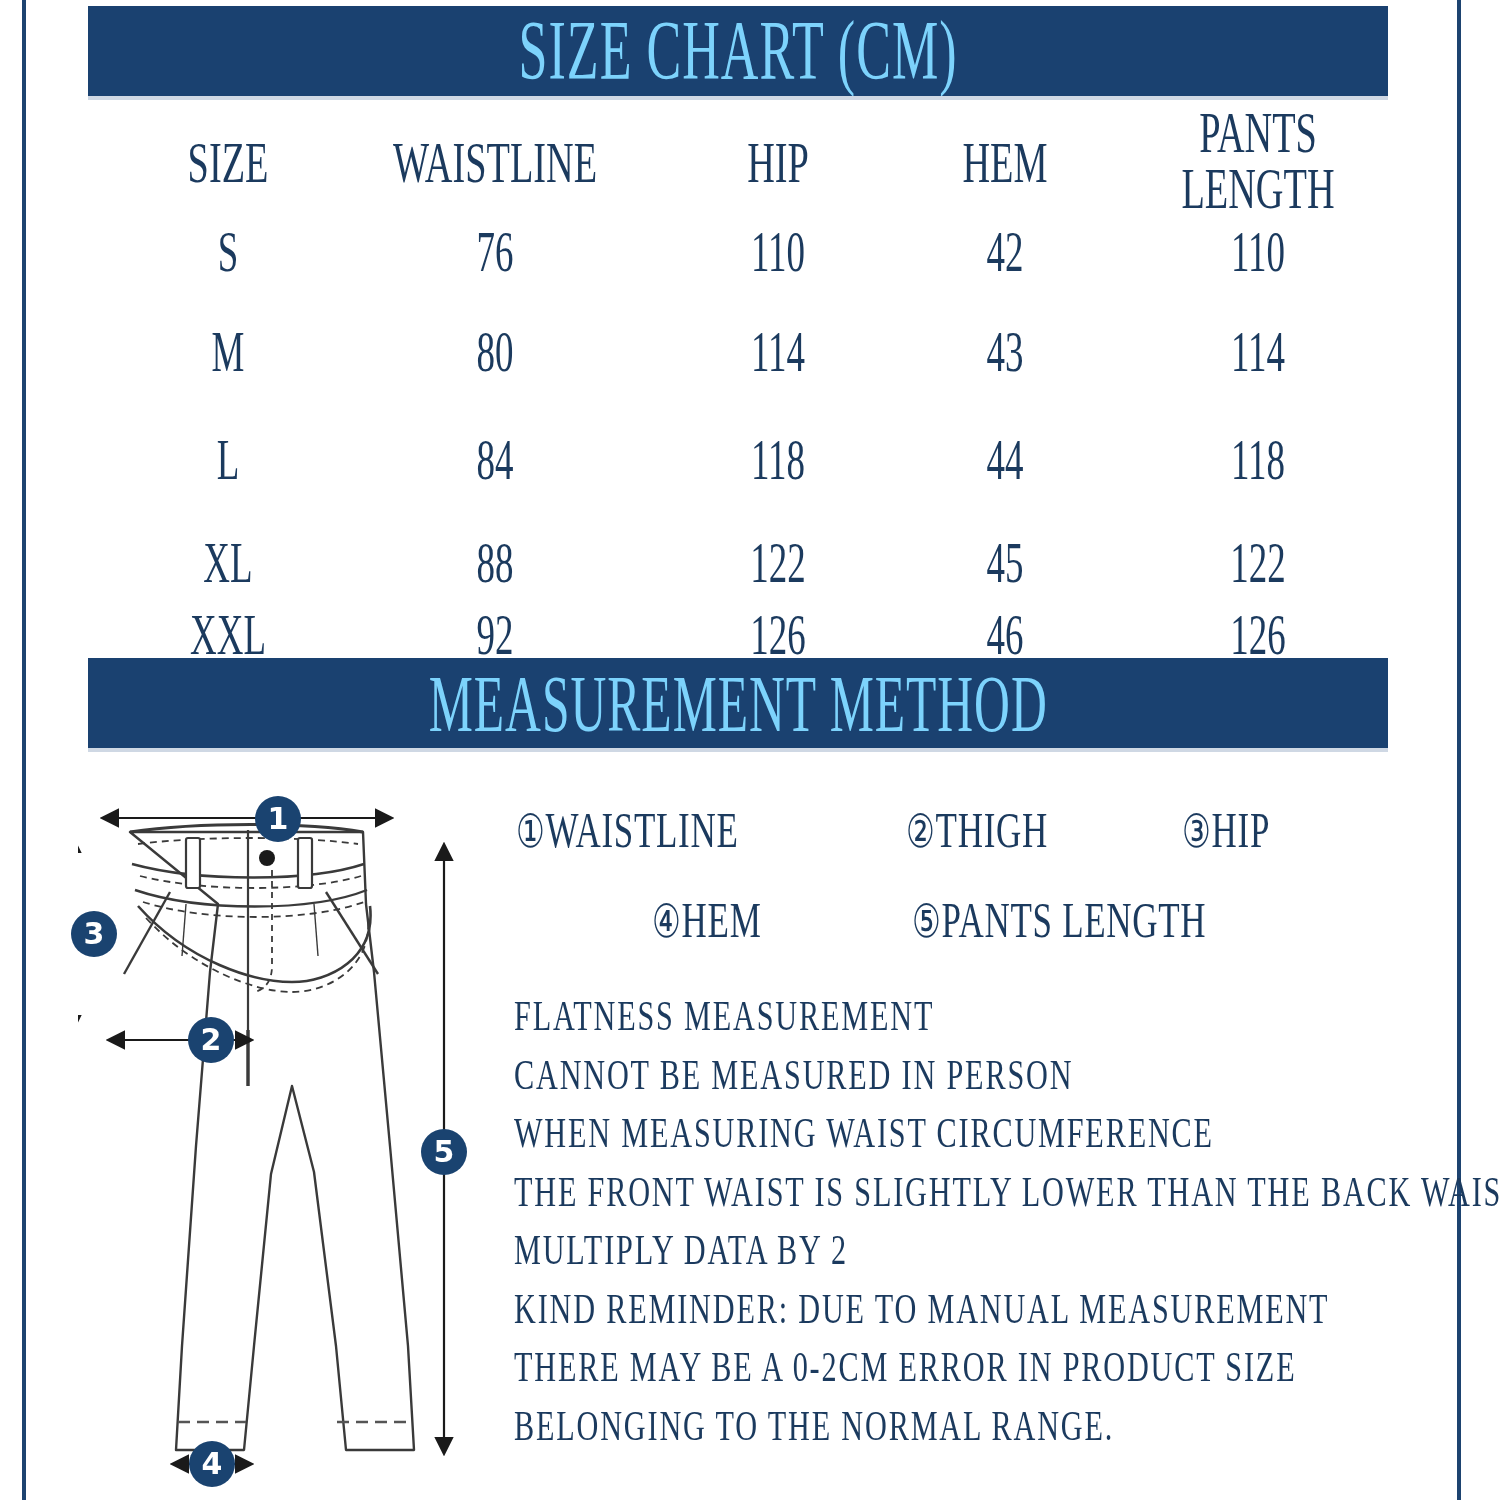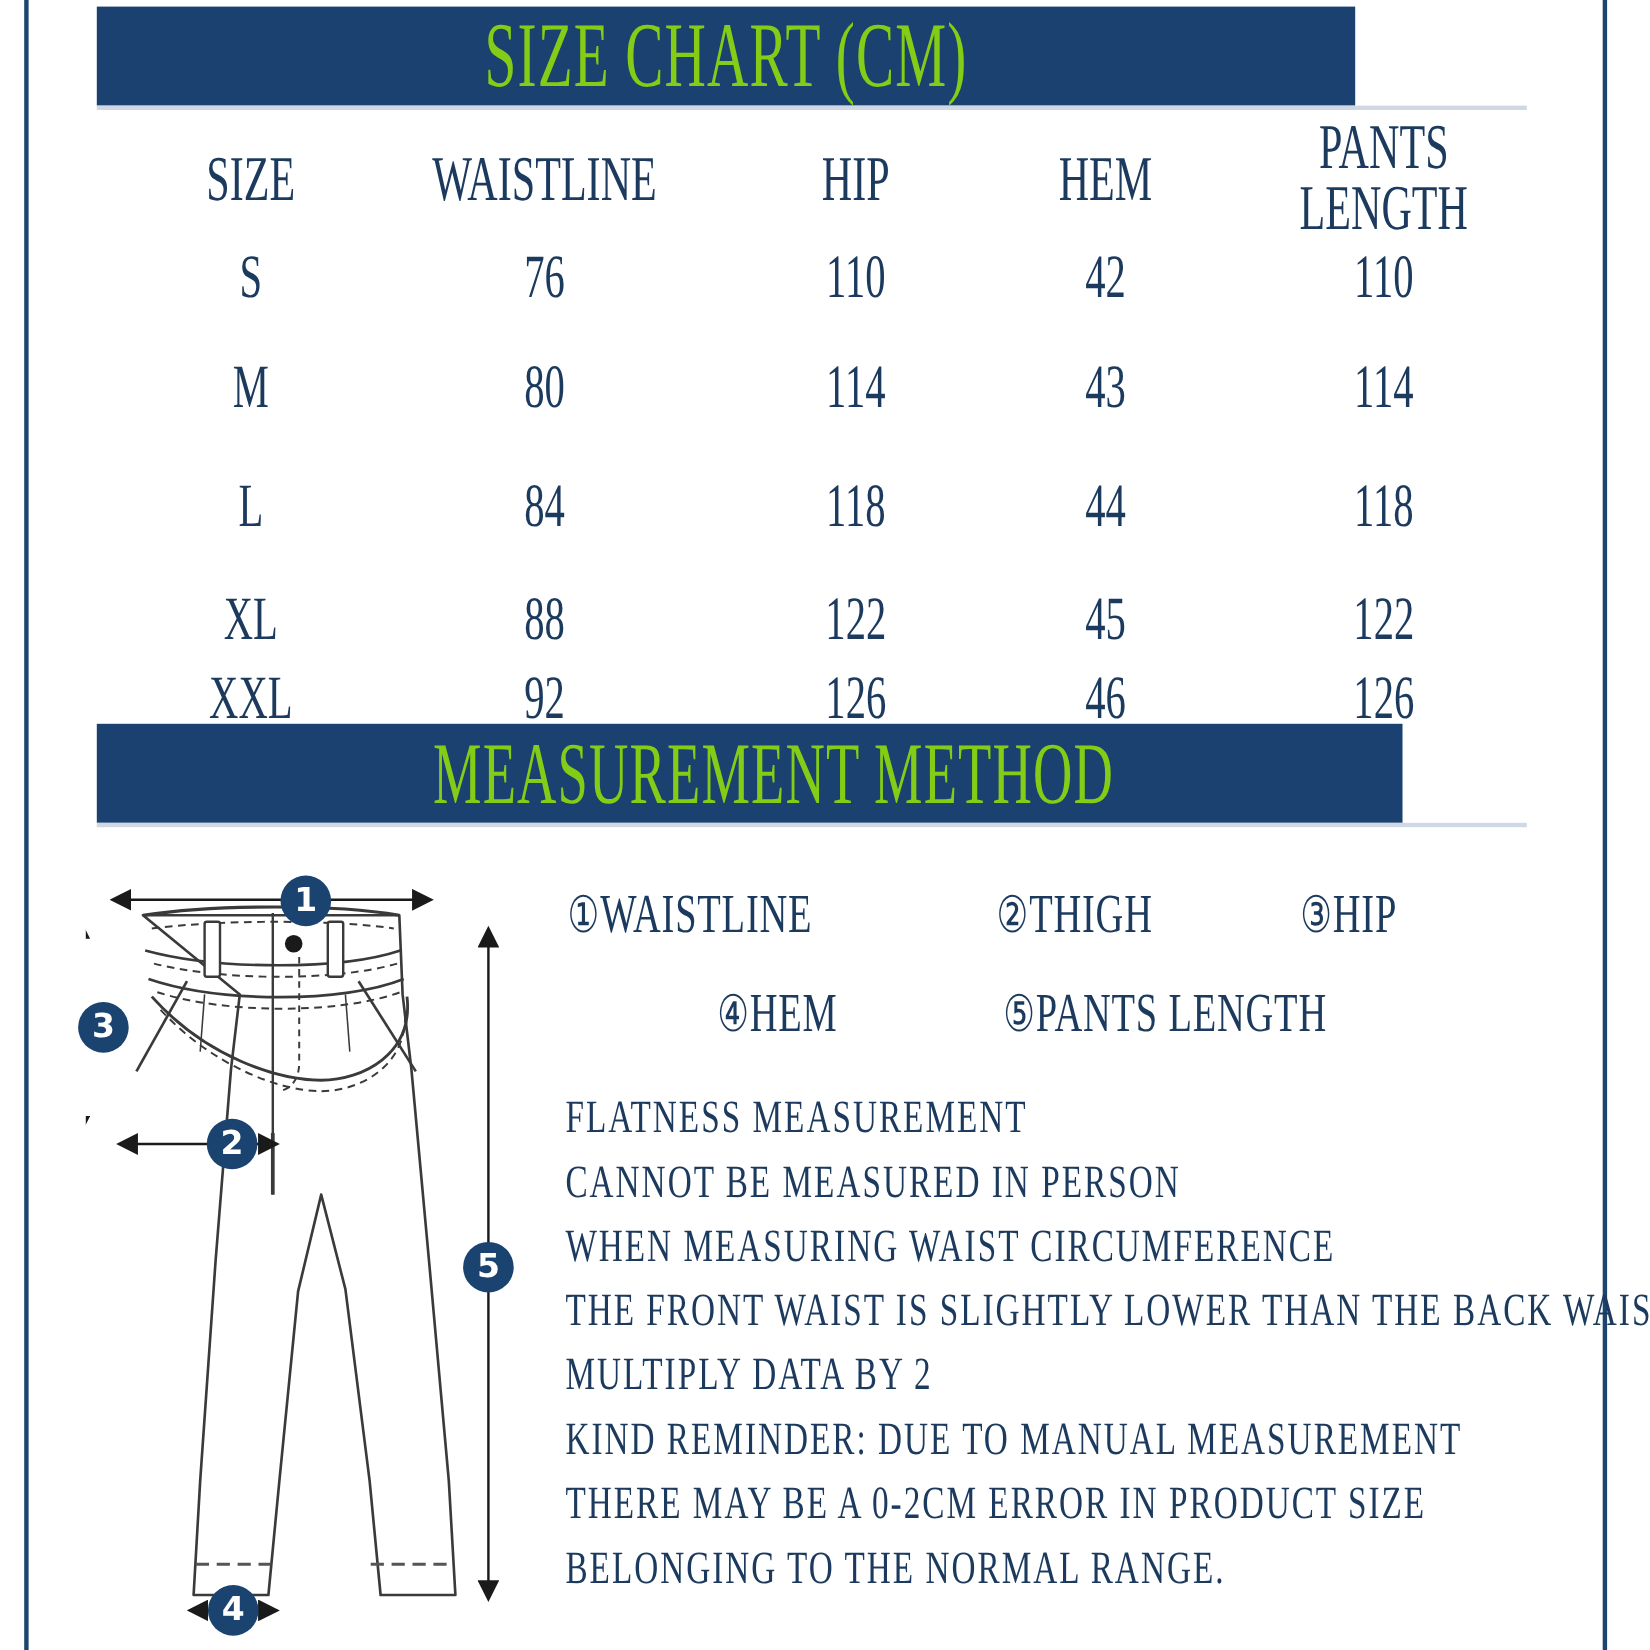--- a/index.html
+++ b/index.html
@@ -21,36 +21,36 @@
     position: absolute;
     background: #1d4370;
   }
   .frame-left  { left: 22px;  top: 0;  width: 4px;  height: 1500px; }
   .frame-right { left: 1457px; top: 0; width: 4px;  height: 1500px; }
 
   
   .banner {
     position: absolute;
     left: 88px;
-    width: 1144px;
+    width: 1300px;
     background: #1a4170;
-    color: #84cc16;
+    color: #7dd3fc;
     text-align: center;
     letter-spacing: 0.10em;
     white-space: nowrap;
     overflow: hidden;
   }
   .banner span {
     display: inline-block;
     transform: scaleX(0.62);
     transform-origin: center;
   }
   #banner-title   { top: 6px;  height: 90px; }
   #banner-title span  { font-size: 84px; line-height: 90px; }
-  #banner-method  { top: 658px; height: 90px; padding-left: 43px; }
+  #banner-method  { top: 658px; height: 90px; }
   #banner-method span { font-size: 80px; line-height: 92px; }
   .banner-shadow {
     position: absolute;
     left: 88px;
     width: 1300px;
     height: 4px;
     background: #cfd8e4;
   }
   #banner-title-shadow  { top: 96px; }
   #banner-method-shadow { top: 748px; }

